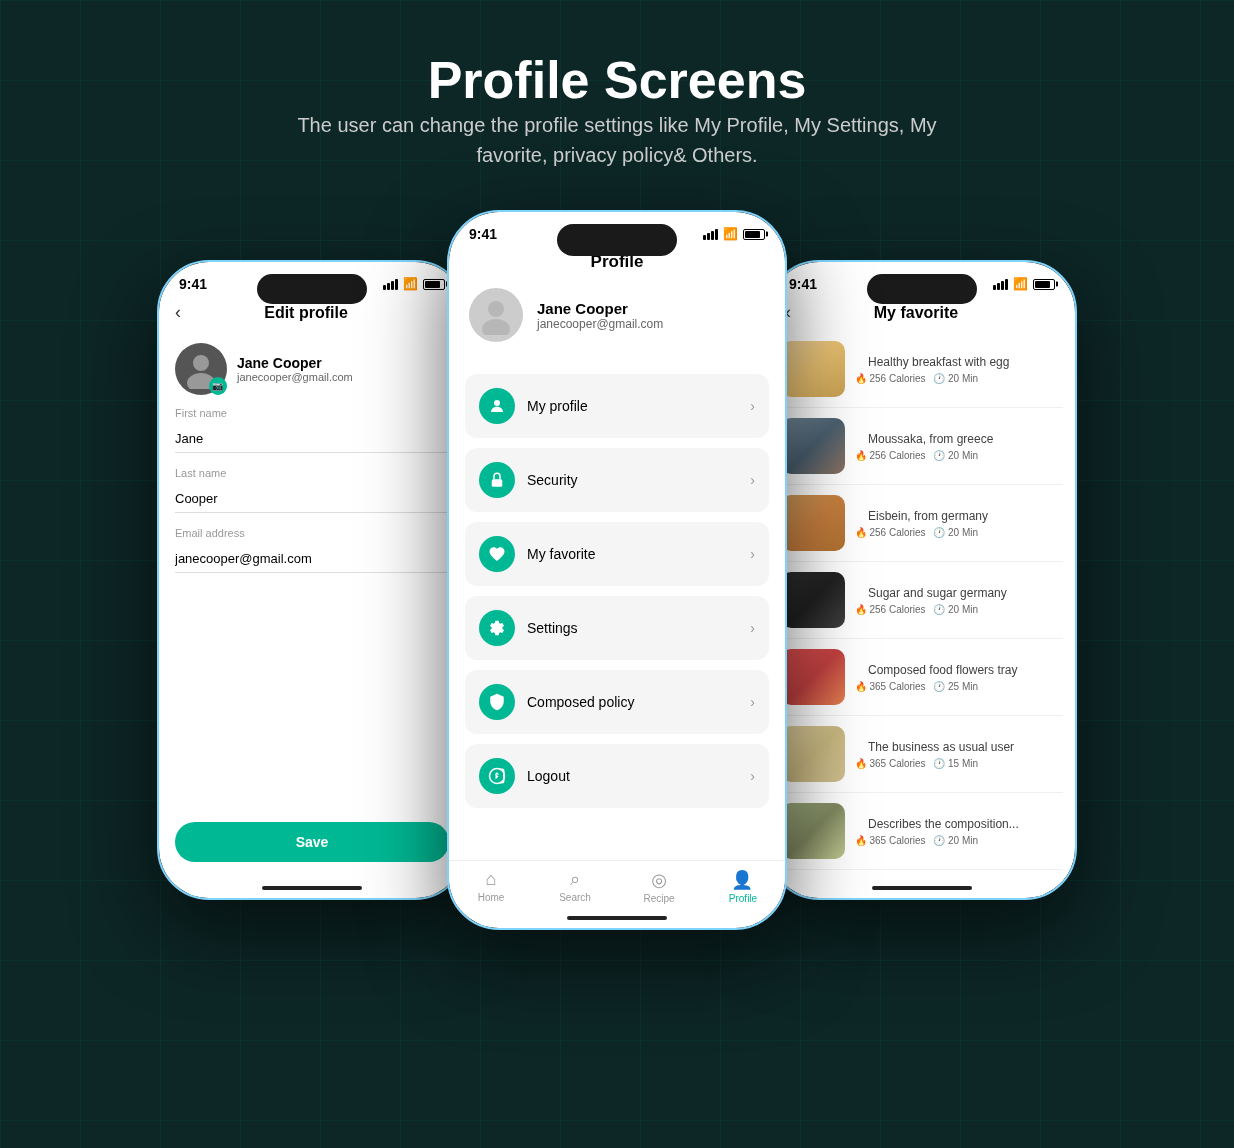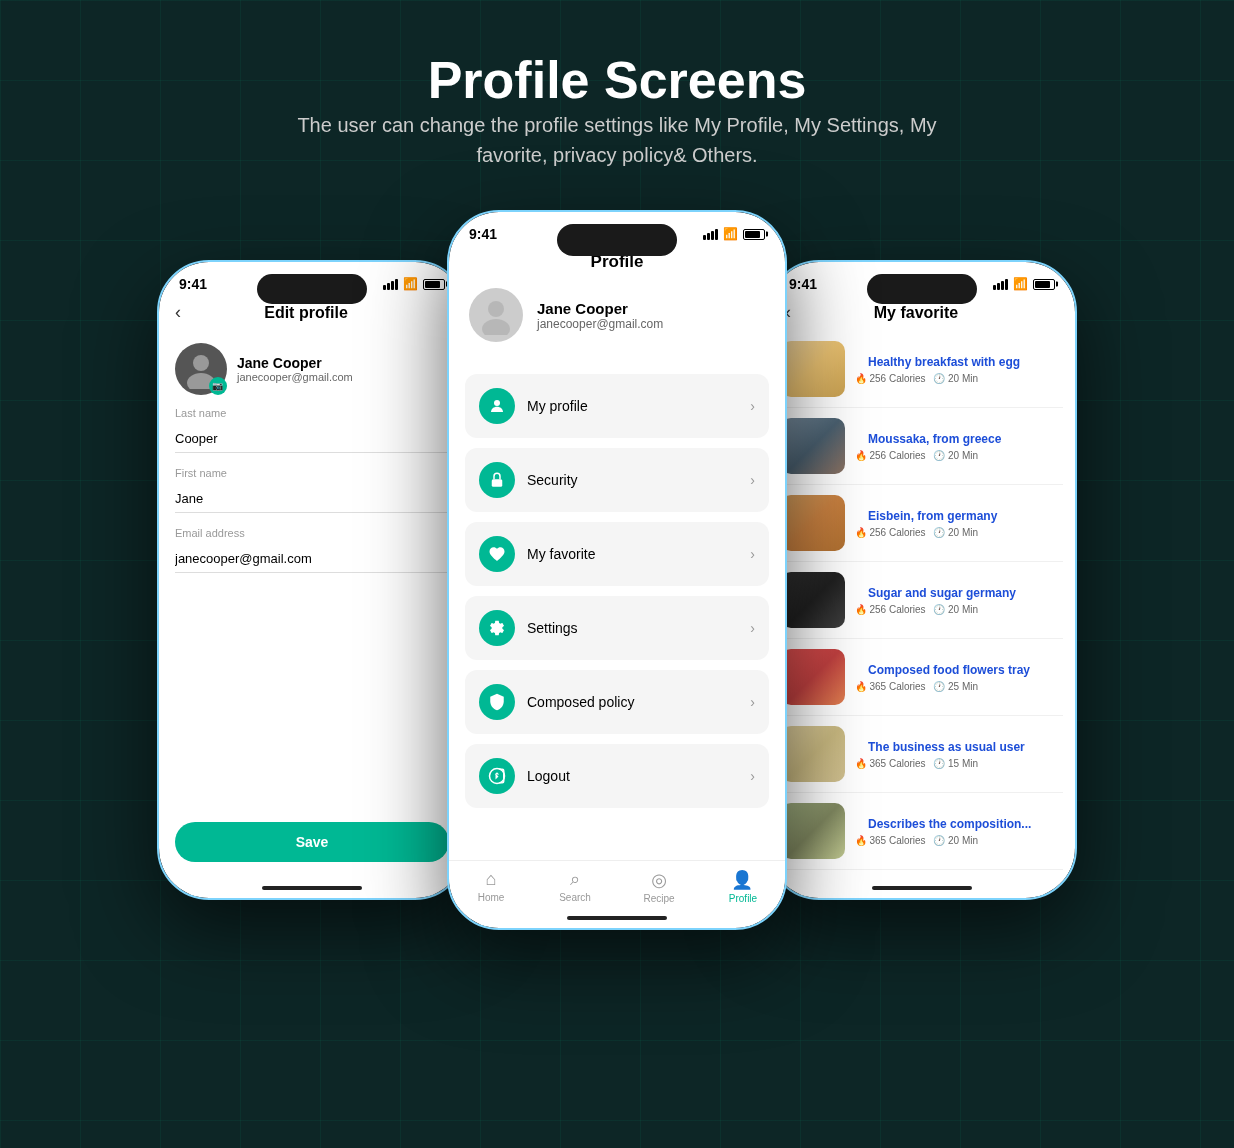--- a/index.html
+++ b/index.html
@@ -482,21 +482,21 @@
     
     .thumb-1 { background: linear-gradient(135deg, #f0d5a0, #e8c070, #c8a050); }
     .thumb-2 { background: linear-gradient(135deg, #7a8fa0, #4a6070, #8a7060); }
     .thumb-3 { background: linear-gradient(135deg, #d4a060, #c88040, #b07030); }
     .thumb-4 { background: linear-gradient(135deg, #303030, #202020, #404040); }
     .thumb-5 { background: linear-gradient(135deg, #e05050, #c04040, #e08050); }
     .thumb-6 { background: linear-gradient(135deg, #e0d0a0, #c8b880, #d0c090); }
     .thumb-7 { background: linear-gradient(135deg, #a0b080, #808860, #c0c890); }
 
     .recipe-info { flex: 1; }
-    .recipe-name { font-size: 12px; font-weight: 700; color: #1d4ed8; margin-bottom: 4px; padding-left: 13px; }
+    .recipe-name { font-size: 12px; font-weight: 400; color: #404040; margin-bottom: 4px; padding-left: 13px; }
 
     .recipe-meta {
       display: flex;
       gap: 8px;
       font-size: 10px;
       color: #666;
     }
 
     .recipe-meta span {
       display: flex;
@@ -556,26 +556,26 @@
             <div class="avatar-camera">📷</div>
           </div>
           <div>
             <div class="avatar-name">Jane Cooper</div>
             <div class="avatar-email">janecooper@gmail.com</div>
           </div>
         </div>
 
         <div class="form-section">
           <div class="form-field">
+            <div class="form-label">First name</div>
+            <input class="form-input" type="text" value="Jane" style="">
+          </div>
+          <div class="form-field">
             <div class="form-label">Last name</div>
             <input class="form-input" type="text" value="Cooper" style="">
-          </div>
-          <div class="form-field">
-            <div class="form-label">First name</div>
-            <input class="form-input" type="text" value="Jane" style="">
           </div>
           <div class="form-field">
             <div class="form-label">Email address</div>
             <input class="form-input" type="text" value="janecooper@gmail.com" style="">
           </div>
         </div>
 
         <button class="save-btn">Save</button>
 
         <div class="home-indicator">

